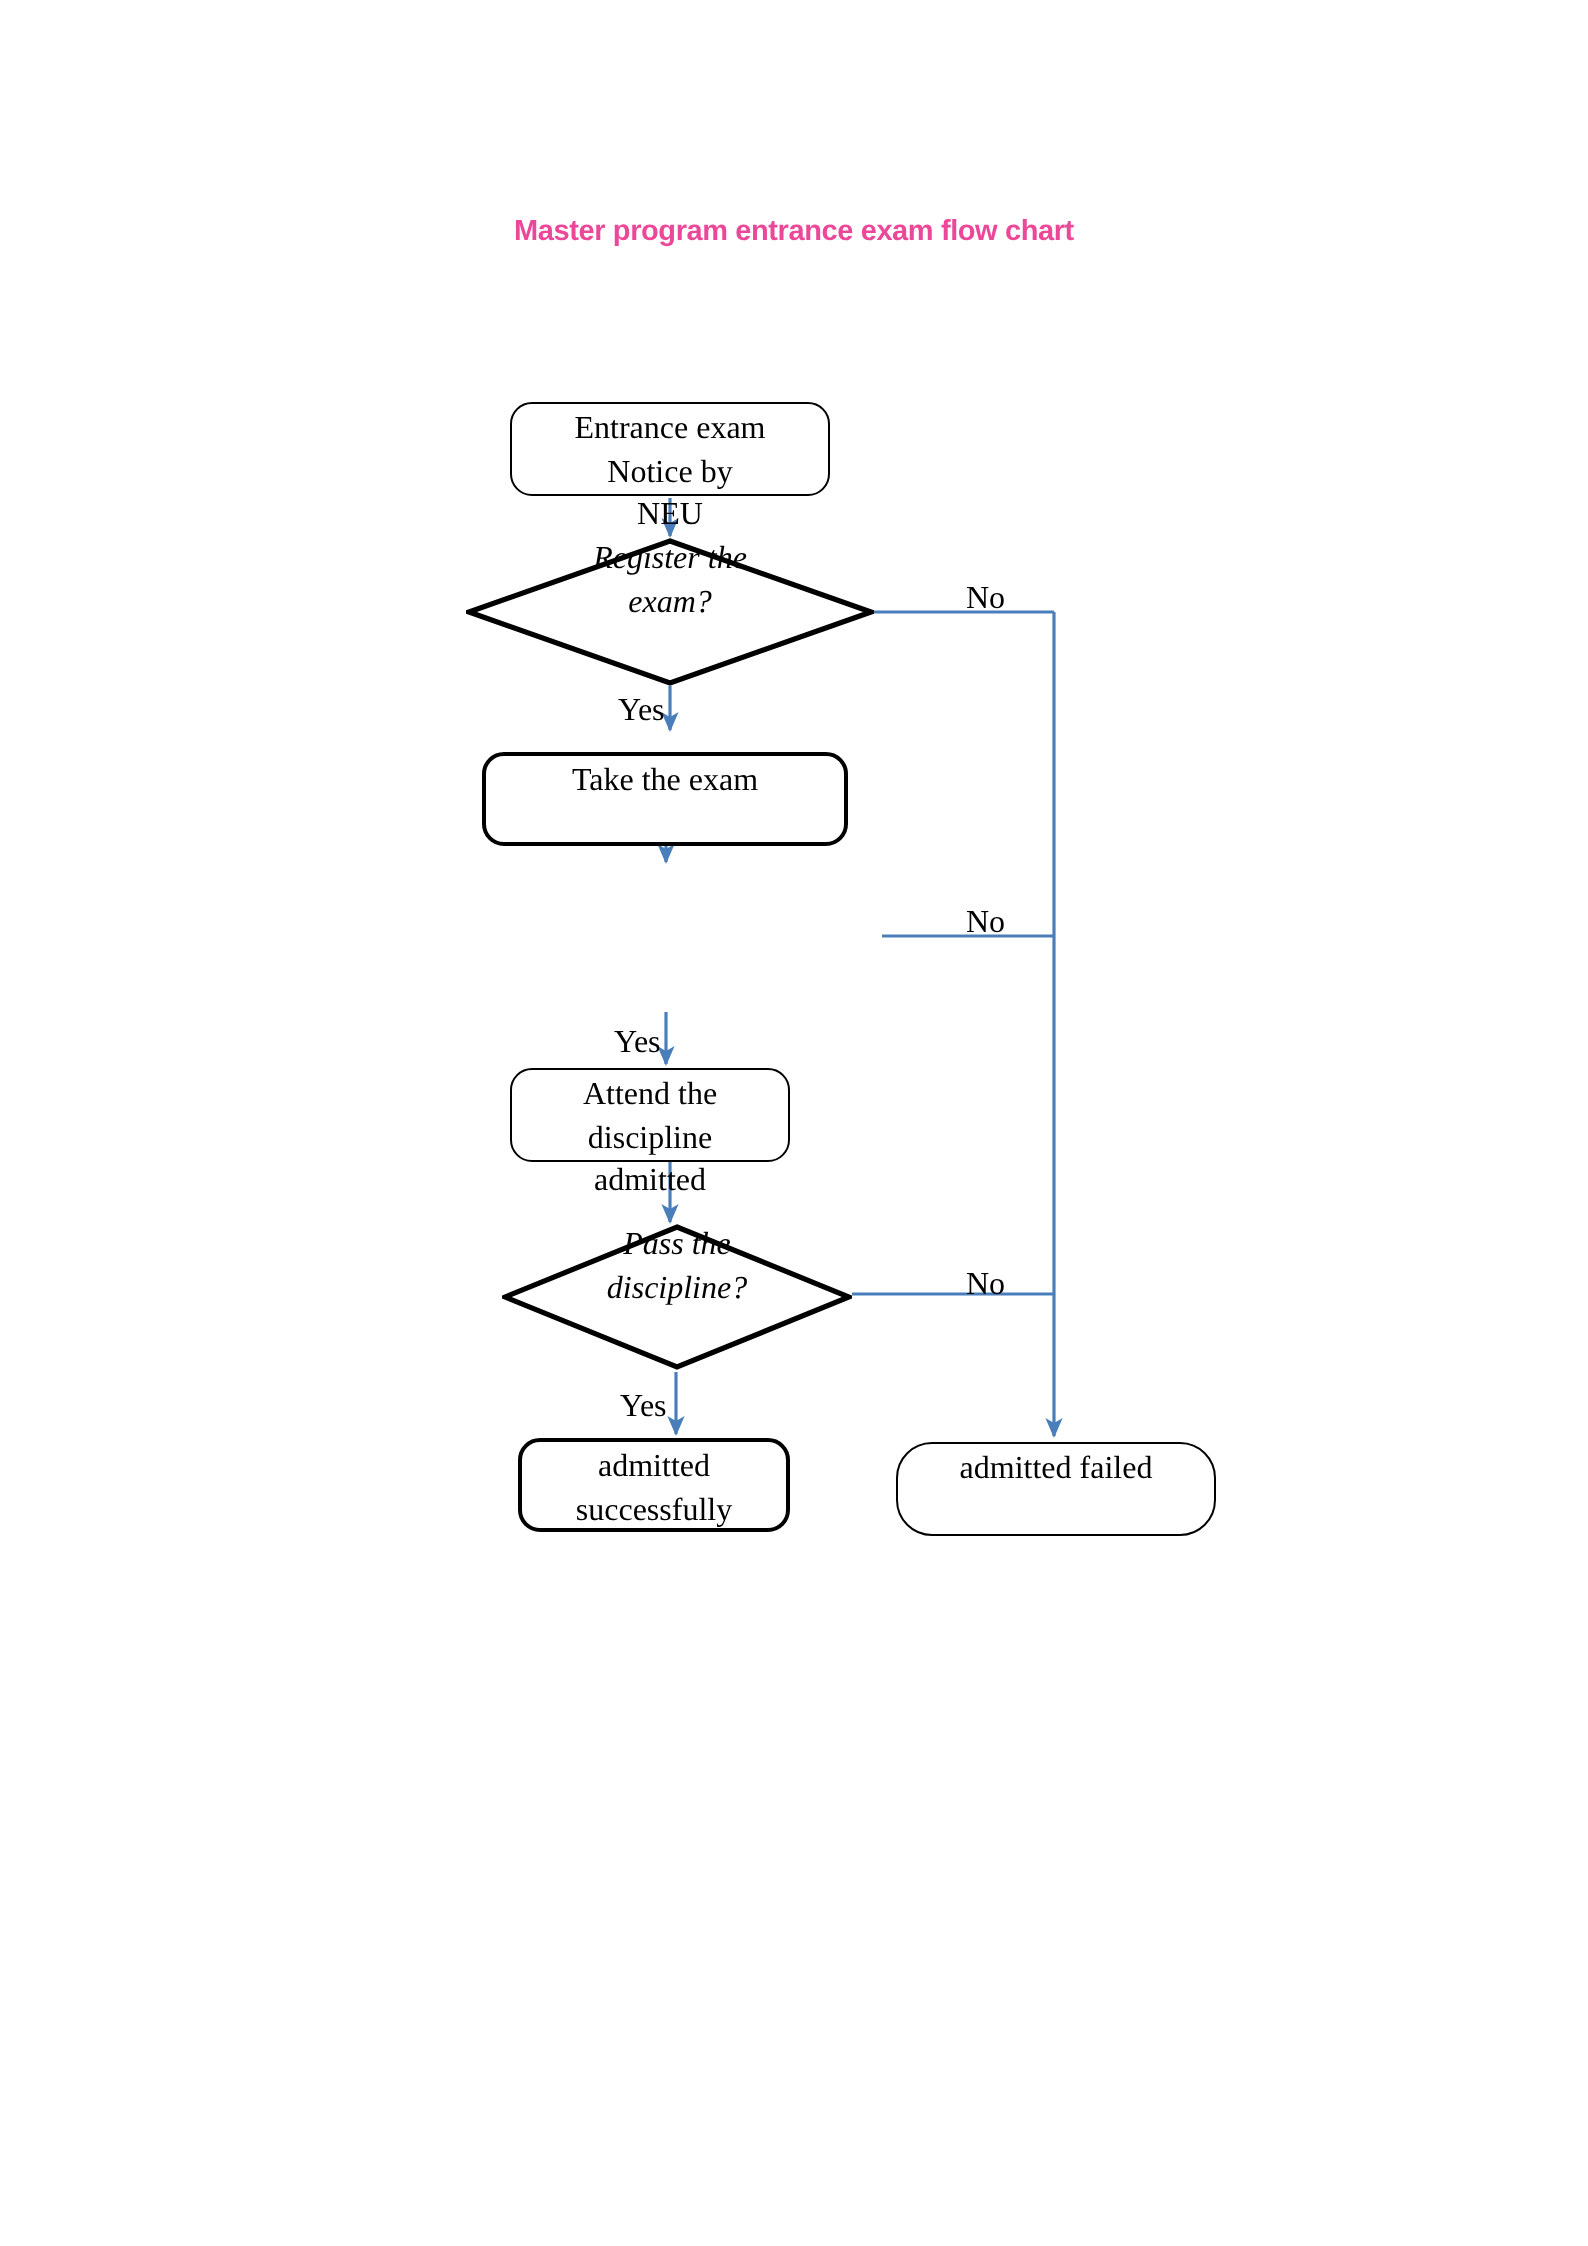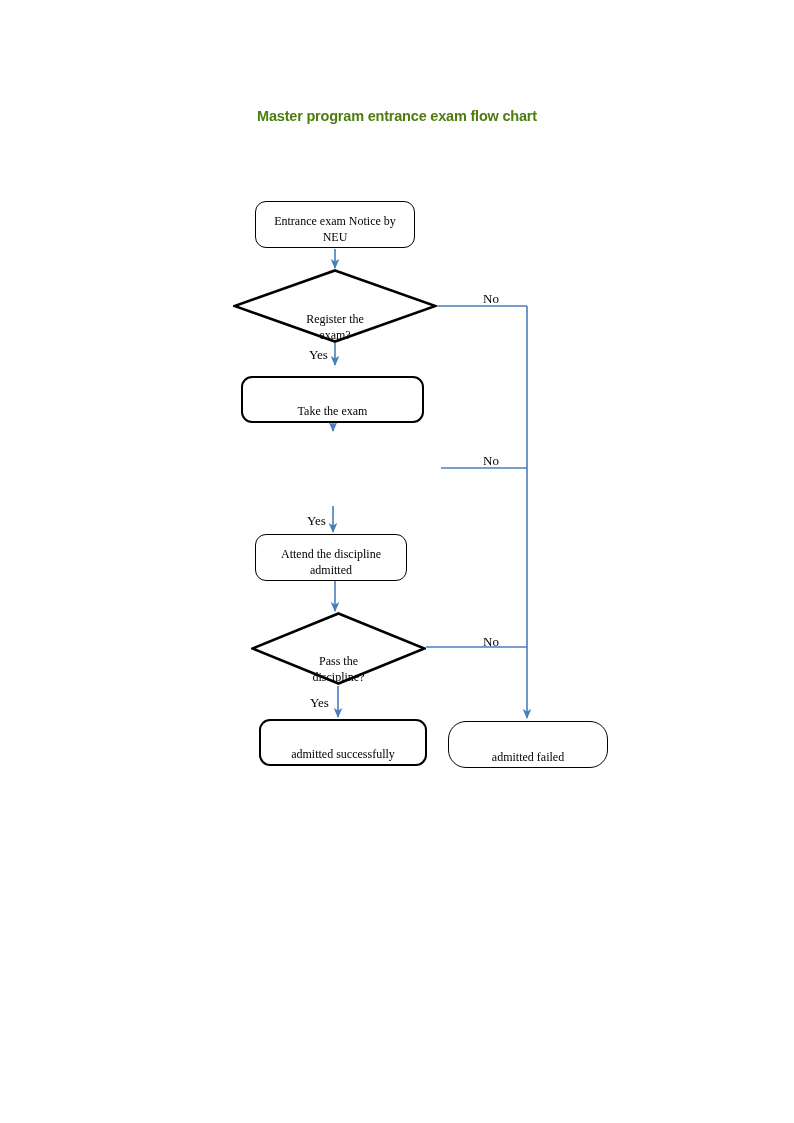--- a/index.html
+++ b/index.html
@@ -25,70 +25,71 @@
   #chart-title {
     position: absolute;
     left: 0;
     top: 108px;
     width: 794px;
     text-align: center;
     font-family: "Liberation Sans", sans-serif;
     font-weight: bold;
     font-size: 14.5px;
     letter-spacing: -0.2px;
-    color: #4d7c0f;
+    color: #ec4899;
   }
   .flow-canvas {
     position: absolute;
     left: 0;
     top: 0;
     width: 794px;
     height: 1123px;
   }
   .node {
     position: absolute;
     box-sizing: border-box;
     display: flex;
-    align-items: flex-end;
+    align-items: flex-start;
     justify-content: center;
     text-align: center;
     font-family: "Liberation Serif", serif;
-    font-size: 12px;
+    font-size: 16px;
     line-height: 1.35;
     color: #000000;
   }
   .process-box {
     border: 1.4px solid #000000;
     border-radius: 11px;
     background: #ffffff;
     padding: 2px 8px;
   }
   .process-box.thick {
     border-width: 2px;
   }
   .decision {
     background: transparent;
     border: none;
+    font-style: italic;
   }
   .decision .dlabel {
     position: relative;
     z-index: 2;
   }
   .decision svg {
     position: absolute;
     left: 0;
     top: 0;
     width: 100%;
     height: 100%;
     z-index: 1;
   }
   .edge-label {
     position: absolute;
     font-family: "Liberation Serif", serif;
-    font-size: 13px;
+    font-size: 16px;
     color: #000000;
     white-space: nowrap;
   }
 </style>
 </head>
 <body>
 
 <div id="page">
 
   <div id="chart-title">Master program entrance exam flow chart</div>
@@ -139,38 +140,38 @@
       <span>Register the</span><br>
       <span>exam?</span>
     </span>
   </div>
 
   <div class="node process-box thick" style="left:241px; top:366px; width:183px; height:47px;margin-top:10px;">
     <span>Take the exam</span>
   </div>
 
 
-  <div class="node process-box" style="left:255px; top:534px; width:152px; height:47px;">
+  <div class="node process-box" style="left:255px; top:534px; width:140px; height:47px;">
     <span>
       <span>Attend the discipline</span><br>
       <span>admitted</span>
     </span>
   </div>
 
   <div class="node decision" style="left:251px; top:612px; width:175px; height:73px;">
     <svg viewBox="0 0 175 73" preserveAspectRatio="none">
       <polygon points="87.5,1.5 173.5,36.5 87.5,71.5 1.5,36.5" fill="#ffffff" stroke="#000000" stroke-width="2.6" vector-effect="non-scaling-stroke"></polygon>
     </svg>
     <span class="dlabel">
       <span>Pass the</span><br>
       <span>discipline?</span>
     </span>
   </div>
 
-  <div class="node process-box thick" style="left:259px; top:719px; width:168px; height:47px;">
+  <div class="node process-box thick" style="left:259px; top:719px; width:136px; height:47px;">
     <span>admitted successfully</span>
   </div>
 
   <div class="node process-box" style="left:448px; top:721px; width:160px; height:47px;border-radius:18px;">
     <span>admitted failed</span>
   </div>
 
   <div class="edge-label" style="left:309px; top:347px;">Yes</div>
 
   <div class="edge-label" style="left:307px; top:513px;">Yes</div>

